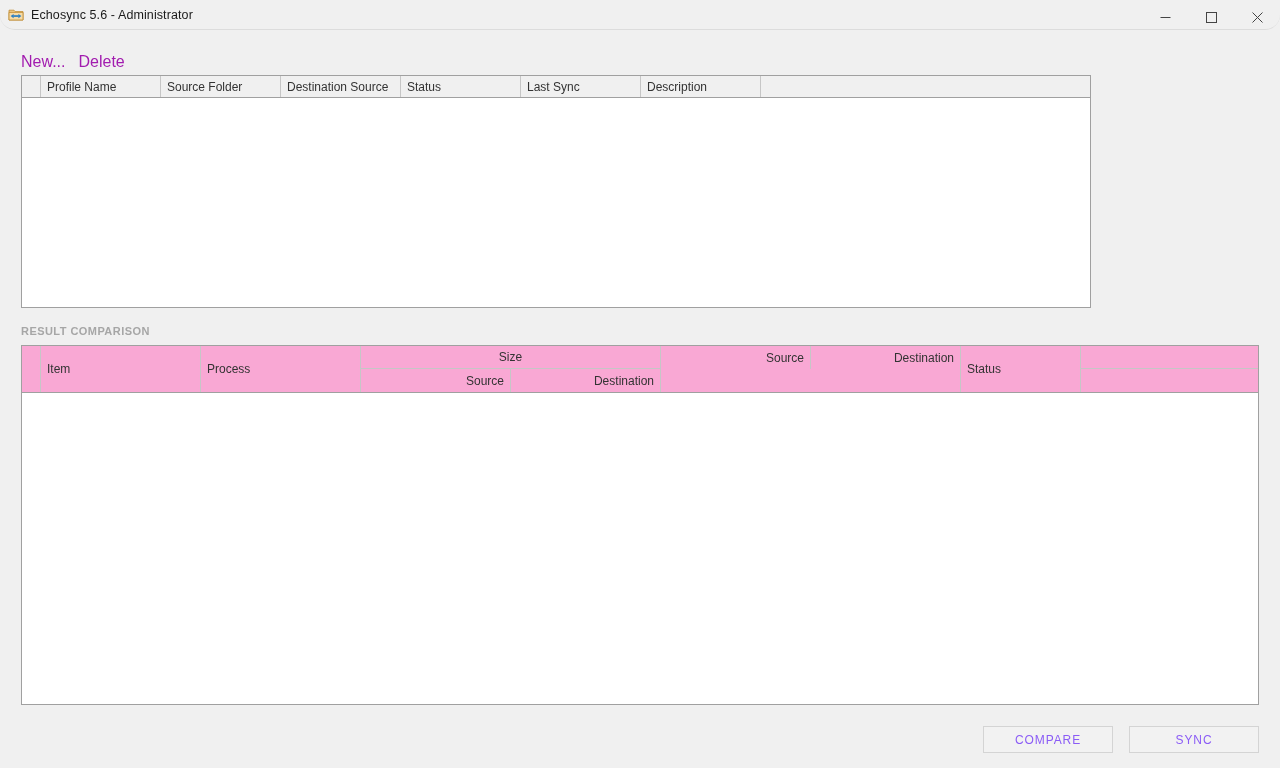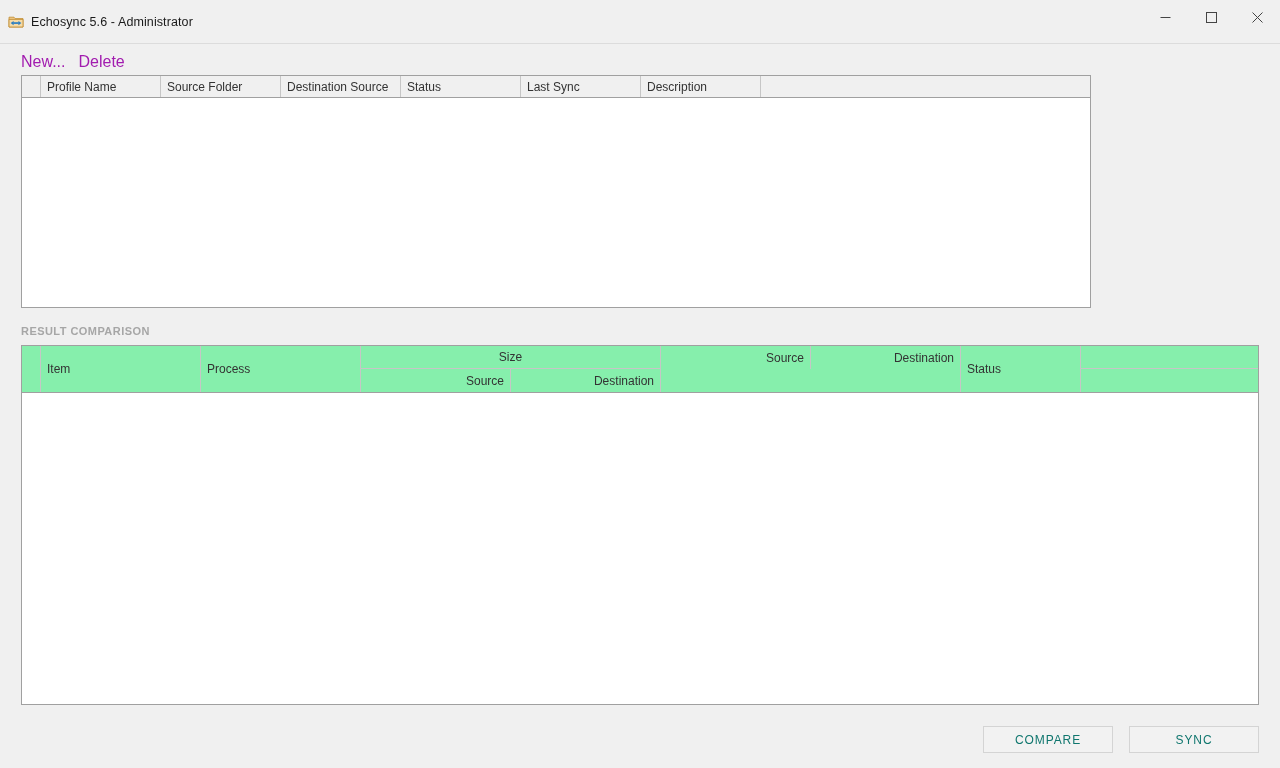--- a/index.html
+++ b/index.html
@@ -14,25 +14,26 @@
     background: #f0f0f0;
     font-family: "Liberation Sans", sans-serif;
     font-size: 12px;
     color: #222;
     -webkit-font-smoothing: antialiased;
   }
 
   
   .titlebar {
     position: relative;
-    height: 44px;
+    height: 30px;
     background: #f0f0f0;
     border-bottom: 1px solid #dcdcdc;
     display: flex;
     align-items: center;
+    border-radius: 17px;
   }
 
   .app-icon {
     width: 16px;
     height: 16px;
     margin-left: 8px;
     margin-right: 7px;
     flex: 0 0 auto;
     position: relative;
   }
@@ -133,21 +134,21 @@
     background: #f0f0f0;
     border-bottom: 1px solid #a0a0a0;
     height: 47px;
   }
 
   .col {
     border-right: 1px solid #c6c6c6;
     display: flex;
     flex-direction: column;
     height: 100%;
-    background: #86efac;
+    background: #f9a8d4;
     overflow: hidden;
   }
   .col.nolast { border-right: none; }
 
   .col .span-top {
     height: 23px;
     border-bottom: 1px solid #c6c6c6;
     display: flex;
     align-items: center;
     justify-content: center;
@@ -202,21 +203,21 @@
     align-items: flex-start;
     gap: 16px;
     padding-right: 21px;
   }
 
   .btn {
     width: 130px;
     height: 27px;
     background: #f2f2f2;
     border: 1px solid #d4d4d4;
-    color: #0f766e;
+    color: #8b5cf6;
     font-size: 12px;
     letter-spacing: 0.9px;
     font-family: "Liberation Sans", sans-serif;
     display: flex;
     align-items: center;
     justify-content: center;
     white-space: nowrap;
     cursor: default;
   }
 

